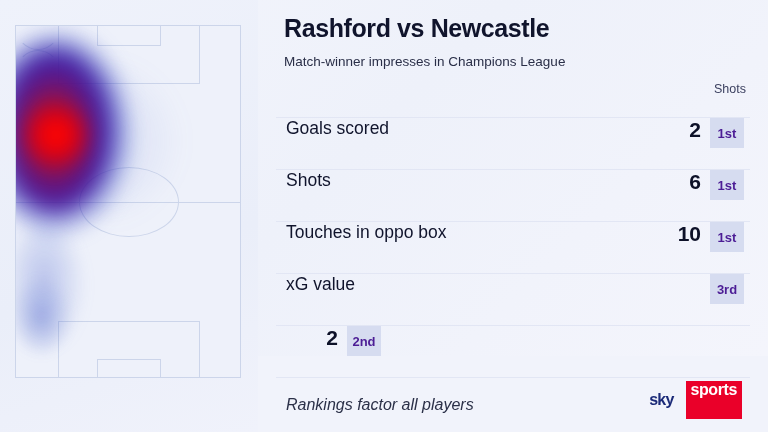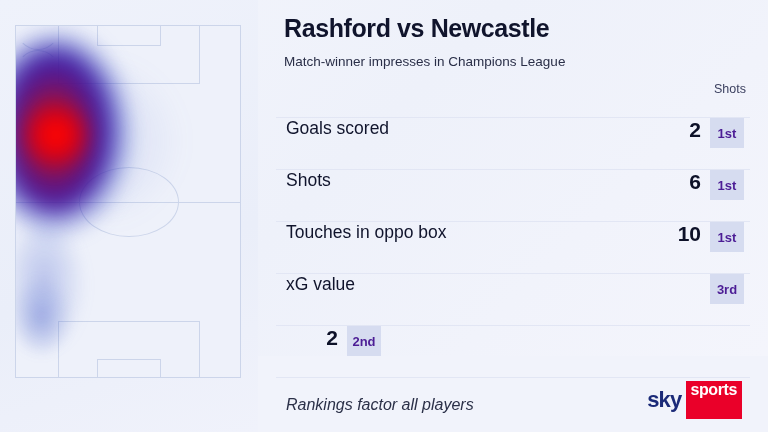--- a/index.html
+++ b/index.html
@@ -136,22 +136,22 @@
   .footnote{
     position:absolute;left:28px;top:396px;
     font-size:16px;font-style:italic;color:#2b3048;
   }
   
   .logo{
     position:absolute;right:26px;top:390px;
     display:flex;align-items:center;height:20px;
   }
   .logo-sky{
-    font-size:22px;font-weight:bold;color:#1b2a78;
-    letter-spacing:-.8px;line-height:1;padding-right:4px;
+    font-size:16px;font-weight:bold;color:#1b2a78;
+    letter-spacing:-.8px;line-height:1;padding-right:12px;
   }
   .logo-sports{
     background:#ea0029;color:#ffffff;
     font-size:16px;font-weight:bold;letter-spacing:-.4px;
     padding:1px 5px 20px 5px;line-height:1.05;
   }
 </style>
 </head>
 <body>
 

